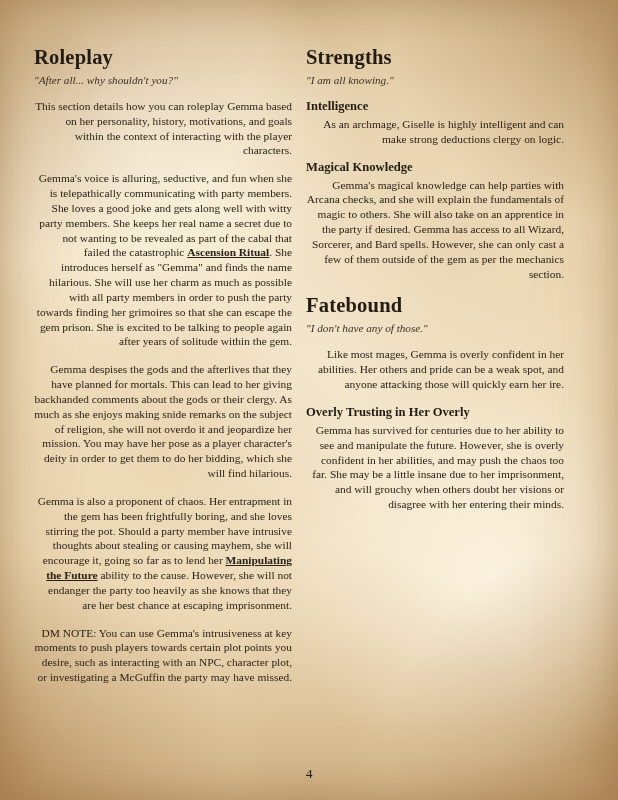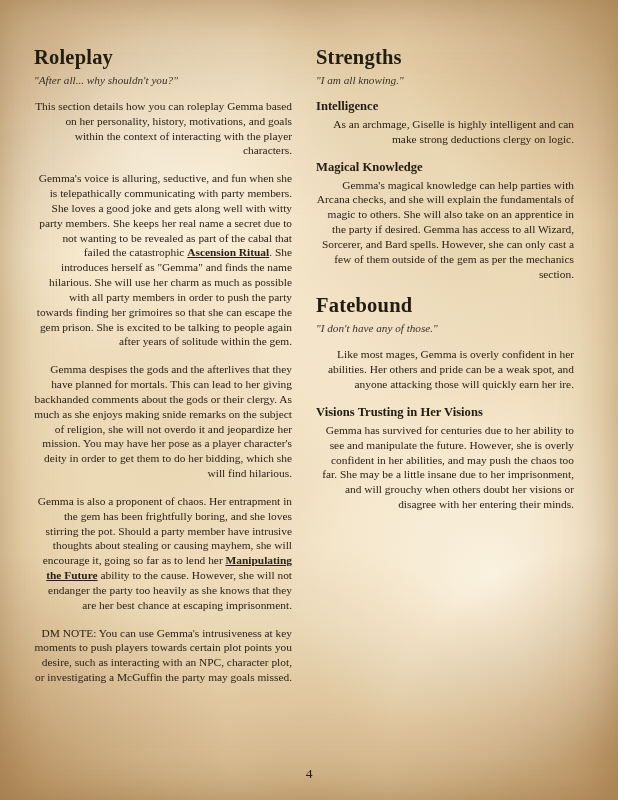--- a/index.html
+++ b/index.html
@@ -51,21 +51,21 @@
     box-shadow:
       inset 0 0 38px rgba(120,80,35,0.32),
       inset 0 0 90px rgba(140,95,45,0.18);
   }
 
   .content {
     position: relative;
     z-index: 2;
     padding: 46px 34px 0 34px;
     display: flex;
-    gap: 24px;
+    gap: 14px;
   }
   .col {
     width: 258px;
   }
 
   h1.sec-title {
     font-family: "Liberation Serif", serif;
     font-size: 20.5px;
     font-weight: bold;
     color: #231c12;
@@ -129,21 +129,21 @@
       <p class="body">
         <span>Gemma's voice is alluring, seductive, and fun when she is telepathically communicating with party members. She loves a good joke and gets along well with witty party members. She keeps her real name a secret due to not wanting to be revealed as part of the cabal that failed the catastrophic </span><span class="u">Ascension Ritual</span><span>. She introduces herself as "Gemma" and finds the name hilarious. She will use her charm as much as possible with all party members in order to push the party towards finding her grimoires so that she can escape the gem prison. She is excited to be talking to people again after years of solitude within the gem.</span>
       </p>
 
       <p class="body">Gemma despises the gods and the afterlives that they have planned for mortals. This can lead to her giving backhanded comments about the gods or their clergy. As much as she enjoys making snide remarks on the subject of religion, she will not overdo it and jeopardize her mission. You may have her pose as a player character's deity in order to get them to do her bidding, which she will find hilarious.</p>
 
       <p class="body">
         <span>Gemma is also a proponent of chaos. Her entrapment in the gem has been frightfully boring, and she loves stirring the pot. Should a party member have intrusive thoughts about stealing or causing mayhem, she will encourage it, going so far as to lend her </span><span class="u">Manipulating the Future</span><span> ability to the cause. However, she will not endanger the party too heavily as she knows that they are her best chance at escaping imprisonment.</span>
       </p>
 
-      <p class="body">DM NOTE: You can use Gemma's intrusiveness at key moments to push players towards certain plot points you desire, such as interacting with an NPC, character plot, or investigating a McGuffin the party may goals missed.</p>
+      <p class="body">DM NOTE: You can use Gemma's intrusiveness at key moments to push players towards certain plot points you desire, such as interacting with an NPC, character plot, or investigating a McGuffin the party may have missed.</p>
 
     </div>
 
     <div class="col">
 
       <h1 class="sec-title">Strengths</h1>
       <p class="sec-sub">"I am all knowing."</p>
 
 
       <div class="blk">
@@ -157,21 +157,21 @@
       </div>
 
       <h1 class="sec-title gap-top">Fatebound</h1>
       <p class="sec-sub">"I don't have any of those."</p>
 
       <div class="blk">
         <p class="body">Like most mages, Gemma is overly confident in her abilities. Her others and pride can be a weak spot, and anyone attacking those will quickly earn her ire.</p>
       </div>
 
       <div class="blk">
-        <h2 class="sub-title">Visions Trusting in Her Visions</h2>
+        <h2 class="sub-title">Overly Trusting in Her Overly</h2>
         <p class="body">Gemma has survived for centuries due to her ability to see and manipulate the future. However, she is overly confident in her abilities, and may push the chaos too far. She may be a little insane due to her imprisonment, and will grouchy when others doubt her visions or disagree with her entering their minds.</p>
       </div>
 
     </div>
   </div>
 
   <div class="pagenum">4</div>
 
 </div>
 

